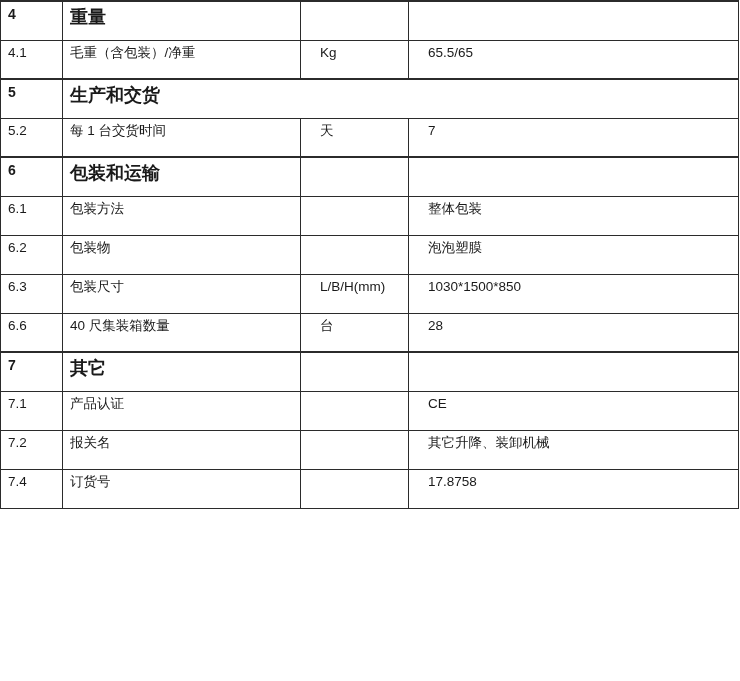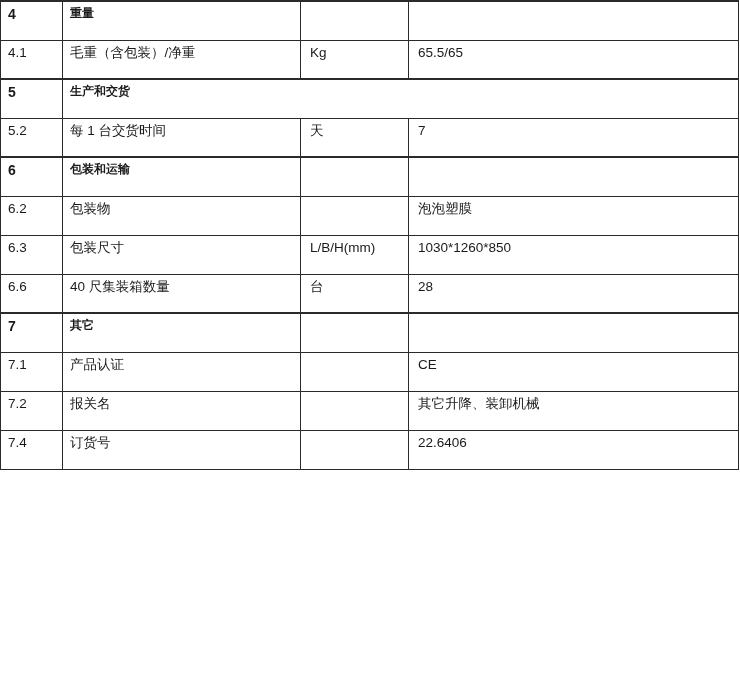--- a/index.html
+++ b/index.html
@@ -27,28 +27,28 @@
     height:39px;
     padding:4px 4px 0 7px;
     font-size:13.5px;
     line-height:1.25;
     overflow:hidden;
     white-space:nowrap;
     box-sizing:border-box;
   }
   table.spec td.cell-unit,
   table.spec td.cell-value{
-    padding-left:9px;
+    padding-left:19px;
   }
   tr.section td{
     border-top-width:2px;
     font-weight:bold;
   }
   tr.section td.cell-label{
-    font-size:12px;
+    font-size:18px;
   }
   tr.section td.cell-num{
     font-size:14px;
   }
   td.cell-num{
     font-size:13px;
   }
 </style>
 </head>
 <body>
@@ -84,30 +84,36 @@
           <td class="cell-unit">天</td>
           <td class="cell-value">7</td>
         </tr>
         <tr class="section">
           <td class="cell-num">6</td>
           <td class="cell-label">包装和运输</td>
           <td class="cell-unit"></td>
           <td class="cell-value"></td>
         </tr>
         <tr class="item">
+          <td class="cell-num">6.1</td>
+          <td class="cell-label">包装方法</td>
+          <td class="cell-unit"></td>
+          <td class="cell-value">整体包装</td>
+        </tr>
+        <tr class="item">
           <td class="cell-num">6.2</td>
           <td class="cell-label">包装物</td>
           <td class="cell-unit"></td>
           <td class="cell-value">泡泡塑膜</td>
         </tr>
         <tr class="item">
           <td class="cell-num">6.3</td>
           <td class="cell-label">包装尺寸</td>
           <td class="cell-unit">L/B/H(mm)</td>
-          <td class="cell-value">1030*1260*850</td>
+          <td class="cell-value">1030*1500*850</td>
         </tr>
         <tr class="item">
           <td class="cell-num">6.6</td>
           <td class="cell-label">40 尺集装箱数量</td>
           <td class="cell-unit">台</td>
           <td class="cell-value">28</td>
         </tr>
         <tr class="section">
           <td class="cell-num">7</td>
           <td class="cell-label">其它</td>
@@ -123,17 +129,17 @@
         <tr class="item">
           <td class="cell-num">7.2</td>
           <td class="cell-label">报关名</td>
           <td class="cell-unit"></td>
           <td class="cell-value">其它升降、装卸机械</td>
         </tr>
         <tr class="item">
           <td class="cell-num">7.4</td>
           <td class="cell-label">订货号</td>
           <td class="cell-unit"></td>
-          <td class="cell-value">22.6406</td>
+          <td class="cell-value">17.8758</td>
         </tr>
       </tbody>
   </table>
 </div>
 
 </body></html>

